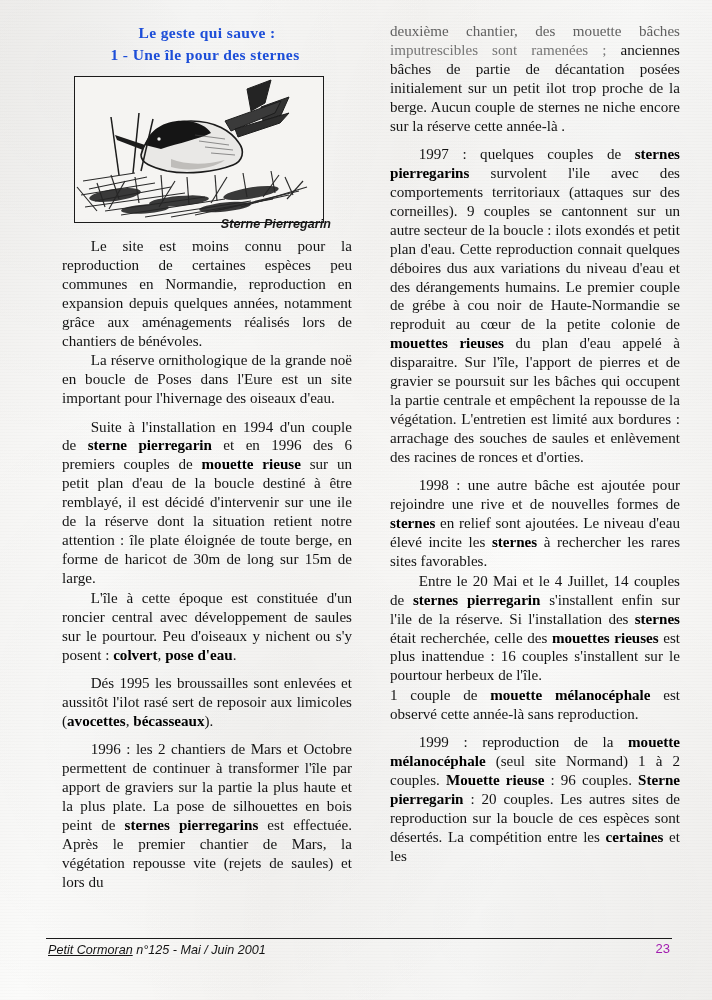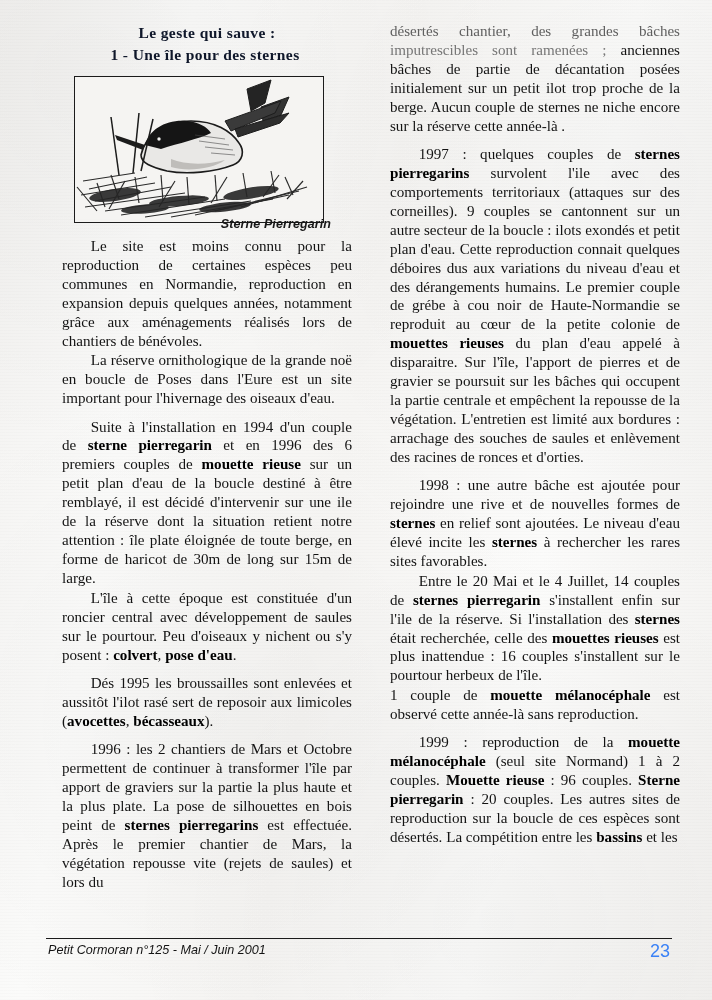--- a/index.html
+++ b/index.html
@@ -54,21 +54,21 @@
   .col-right { left: 390px; }
 
   
   .title-block {
     text-align: center;
     font-weight: bold;
     font-size: 15.5px;
     line-height: 1.42;
     letter-spacing: 0.4px;
     margin: 0 0 10px 0;
-    color: #0f172a;
+    color: #1d4ed8;
   }
   .title-line-2 {
     display: block;
     text-align: center;
     padding-right: 4px;
   }
 
   
   .figure {
     position: relative;
@@ -126,28 +126,29 @@
   .footer-text {
     position: absolute;
     left: 2px;
     top: 4px;
     font-family: "Liberation Sans", "DejaVu Sans", sans-serif;
     font-style: italic;
     font-size: 12.6px;
     color: #141414;
   }
   .footer-text .mag {
+    text-decoration: underline;
   }
   .page-number {
     position: absolute;
     right: 2px;
     top: 2px;
     font-family: "Liberation Sans", "DejaVu Sans", sans-serif;
-    font-size: 18px;
-    color: #3b82f6;
+    font-size: 13px;
+    color: #a21caf;
   }
 </style>
 </head>
 <body>
 
 <div class="page"></div>
 
 <div class="content">
 
   <div class="col col-left">
@@ -242,31 +243,31 @@
     <p class="para"><span>L'île à cette époque est constituée d'un roncier central avec développement de saules sur le pourtour. Peu d'oiseaux y nichent ou s'y posent : </span><b>colvert</b><span>, </span><b>pose d'eau</b><span>.</span></p>
 
     <p class="para gap"><span>Dés 1995 les broussailles sont enlevées et aussitôt l'ilot rasé sert de reposoir aux limicoles (</span><b>avocettes</b><span>, </span><b>bécasseaux</b><span>).</span></p>
 
     <p class="para gap"><span>1996 : les 2 chantiers de Mars et Octobre permettent de continuer à transformer l'île par apport de graviers sur la partie la plus haute et la plus plate. La pose de silhouettes en bois peint de </span><b>sternes pierregarins</b><span> est effectuée. Après le premier chantier de Mars, la végétation repousse vite (rejets de saules) et lors du</span></p>
 
   </div>
 
   <div class="col col-right">
 
-    <p class="para noindent"><span class="faded">désertés chantier, des grandes bâches</span> <span class="faded-2">imputrescibles  sont  ramenées ;</span> <span>anciennes bâches de partie de décantation posées initialement sur un petit ilot trop proche de la berge. Aucun couple de sternes ne niche encore sur la réserve cette année-là .</span></p>
+    <p class="para noindent"><span class="faded">deuxième chantier, des mouette bâches</span> <span class="faded-2">imputrescibles  sont  ramenées ;</span> <span>anciennes bâches de partie de décantation posées initialement sur un petit ilot trop proche de la berge. Aucun couple de sternes ne niche encore sur la réserve cette année-là .</span></p>
 
     <p class="para gap"><span>1997 : quelques couples de </span><b>sternes pierregarins</b><span> survolent l'ile avec des comportements territoriaux (attaques sur des corneilles). 9 couples se cantonnent sur un autre secteur de la boucle : ilots exondés et petit plan d'eau. Cette reproduction connait quelques déboires dus aux variations du niveau d'eau et des dérangements humains. Le premier couple de grébe à cou noir de Haute-Normandie se reproduit au cœur de la petite colonie de </span><b>mouettes rieuses</b><span> du plan d'eau appelé à disparaitre. Sur l'île, l'apport de pierres et de gravier se poursuit sur les bâches qui occupent la partie centrale et empêchent la repousse de la végétation. L'entretien est limité aux bordures : arrachage des souches de saules et enlèvement des racines de ronces et d'orties.</span></p>
 
     <p class="para gap"><span>1998 : une autre bâche est ajoutée pour rejoindre une rive et de nouvelles formes de </span><b>sternes</b><span> en relief sont ajoutées. Le niveau d'eau élevé incite les </span><b>sternes</b><span> à rechercher les rares sites favorables.</span></p>
 
     <p class="para"><span>Entre le 20 Mai et le 4 Juillet, 14 couples de </span><b>sternes pierregarin</b><span> s'installent enfin sur l'ile de la réserve. Si l'installation des </span><b>sternes</b><span> était recherchée, celle des </span><b>mouettes rieuses</b><span> est plus inattendue : 16 couples s'installent sur le pourtour herbeux de l'île.</span></p>
 
     <p class="para noindent"><span>1 couple de </span><b>mouette mélanocéphale</b><span> est observé cette année-là sans reproduction.</span></p>
 
-    <p class="para gap"><span>1999 : reproduction de la </span><b>mouette mélanocéphale</b><span> (seul site Normand) 1 à 2 couples. </span><b>Mouette rieuse</b><span> : 96 couples. </span><b>Sterne pierregarin</b><span> : 20 couples. Les autres sites de reproduction sur la boucle de ces espèces sont désertés. La compétition entre les </span><b>bassins</b><span> et les</span></p>
+    <p class="para gap"><span>1999 : reproduction de la </span><b>mouette mélanocéphale</b><span> (seul site Normand) 1 à 2 couples. </span><b>Mouette rieuse</b><span> : 96 couples. </span><b>Sterne pierregarin</b><span> : 20 couples. Les autres sites de reproduction sur la boucle de ces espèces sont désertés. La compétition entre les </span><b>certaines</b><span> et les</span></p>
 
   </div>
 
   <div class="footer">
     <div class="footer-text"><span class="mag">Petit Cormoran</span><span> n°125 - Mai / Juin 2001</span></div>
     <div class="page-number">23</div>
   </div>
 
 </div>
 

